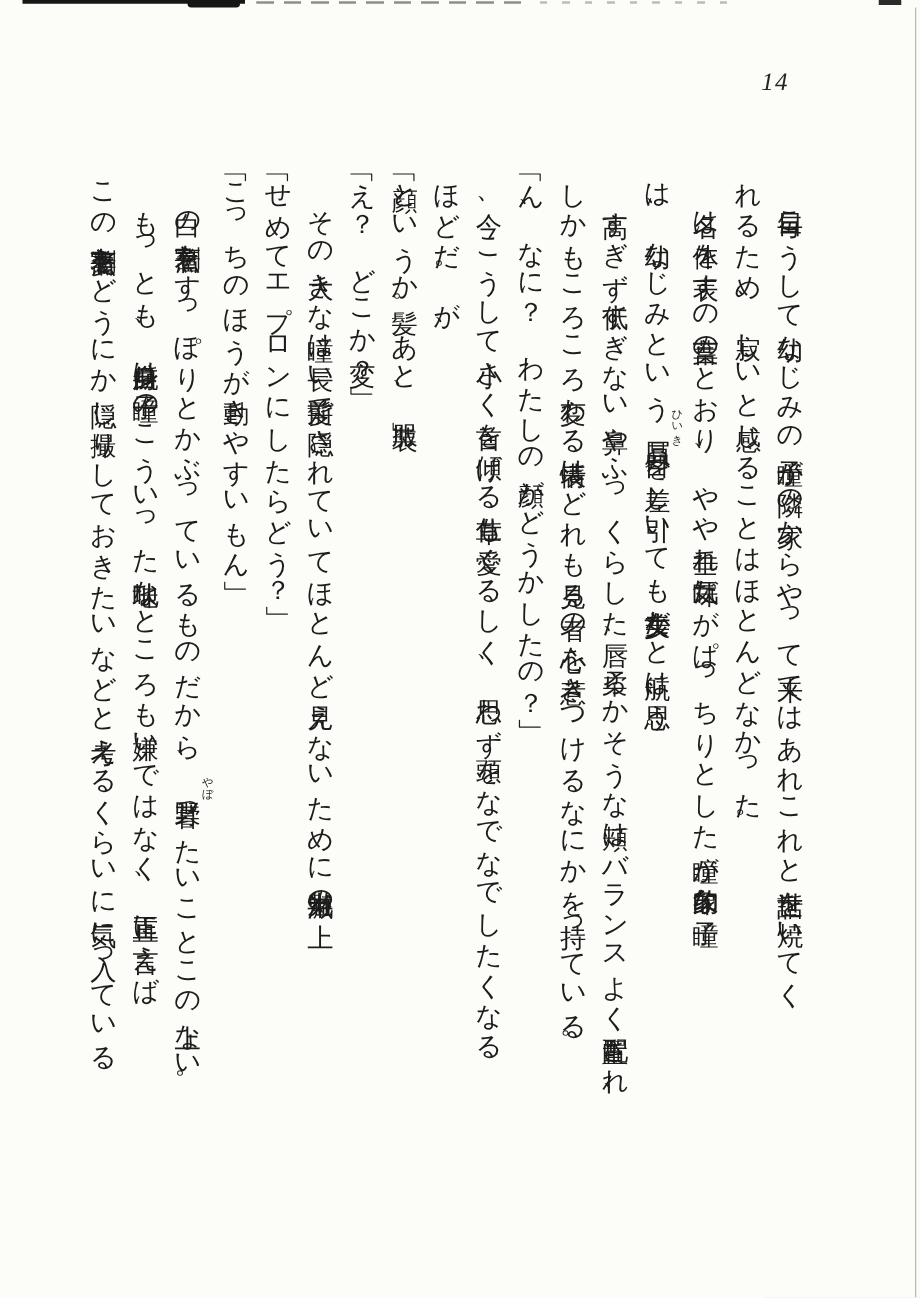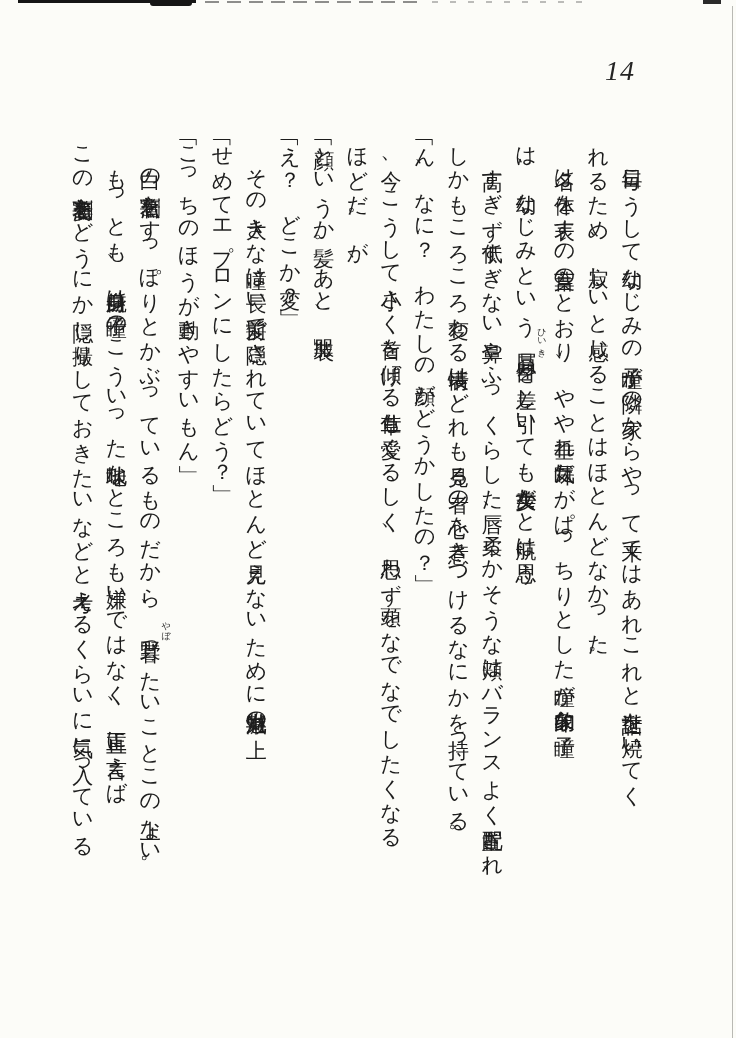--- a/index.html
+++ b/index.html
@@ -30,21 +30,21 @@
   
   .edge-line{
     position:absolute;right:3px;top:6px;bottom:0;width:1px;
     background:#b9b9b4;
   }
   
   .page-number{
     position:absolute;
     left:598px;top:55px;width:44px;
     text-align:center;
-    font-size:28px;font-style:italic;
+    font-size:20px;font-style:italic;
     color:#242424;
     letter-spacing:1px;
   }
   
   .text-block{
     position:absolute;
     left:74px;top:132px;
     width:574px;height:824px;
     writing-mode:vertical-rl;
     -webkit-writing-mode:vertical-rl;

